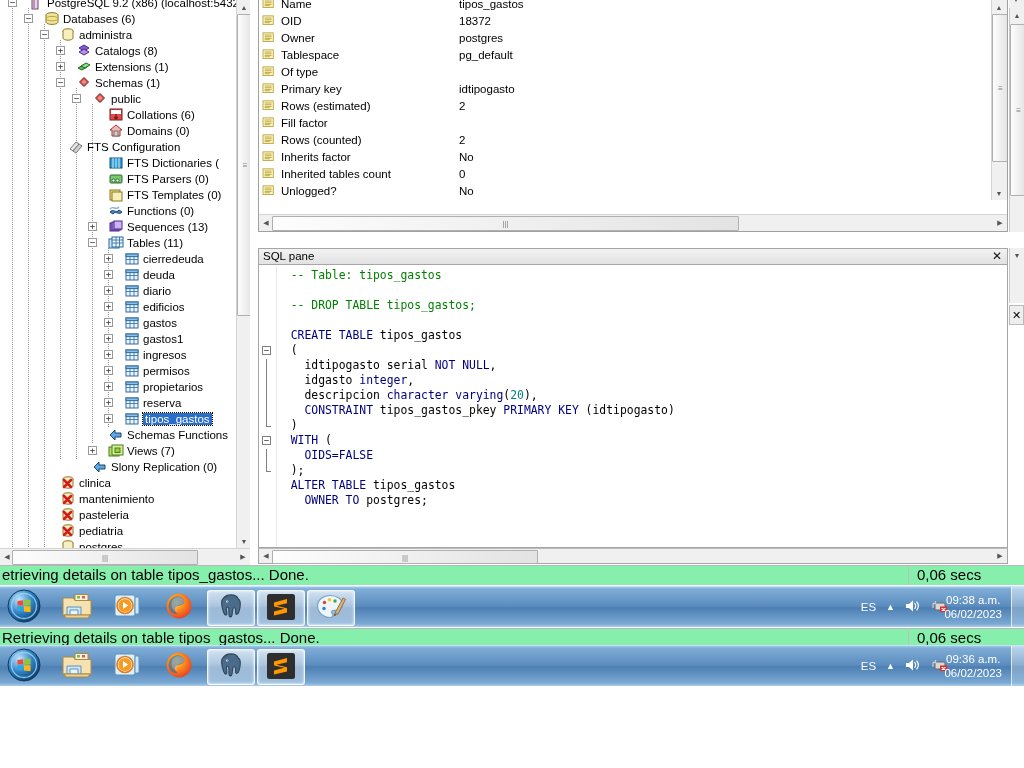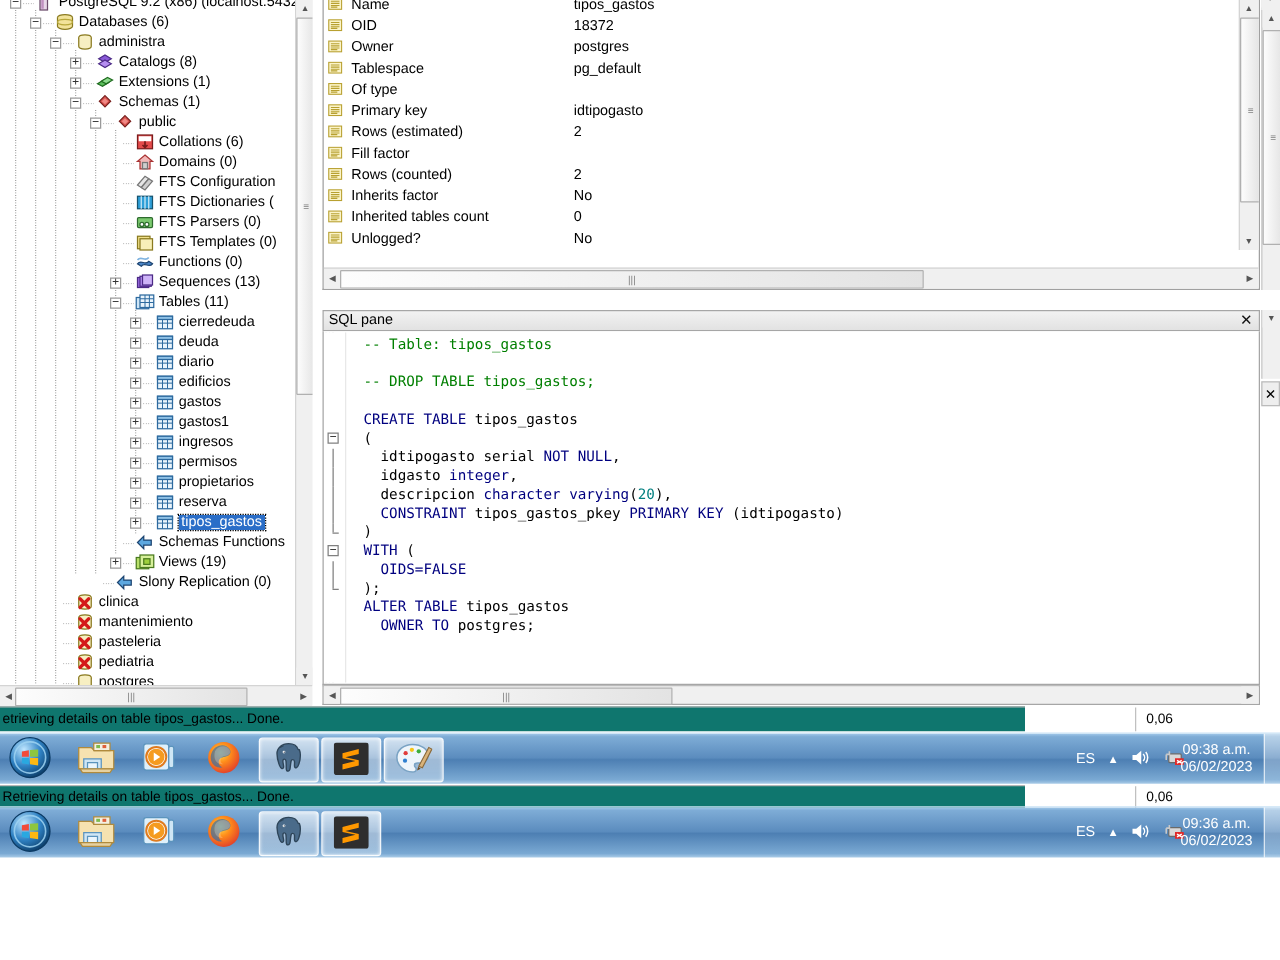--- a/index.html
+++ b/index.html
@@ -144,23 +144,23 @@
   }
   .foldline {
     position: absolute; left: 6px; width: 1px; background: #808080;
   }
   .foldend {
     position: absolute; left: 6px; width: 5px; height: 1px; background: #808080;
   }
 
   
   .statusbar {
-    position: absolute; left: 0; width: 820px; height: 19px;
-    background: #0f766e; border-top: 1px solid #b8b8b8;
-    font-size: 11px; line-height: 18px;
+    position: absolute; left: 0; width: 1024px; height: 19px;
+    background: #86efac; border-top: 1px solid #b8b8b8;
+    font-size: 15px; line-height: 18px;
   }
   .statusbar .st-text { position: absolute; left: 2px; top: 0; }
   .statusbar .st-secs {
     position: absolute; left: 908px; top: 0; padding-left: 8px;
     border-left: 1px solid #c0c0c0; height: 19px;
   }
 
   
   .taskbar {
     position: absolute; left: 0; width: 1024px; height: 40px;
@@ -241,21 +241,21 @@
             </svg></span><span class="tlabel">public</span></div>
         <div class="tnode" style="position: absolute; left: 0px; top: 106px; padding-left: 88px;"><span class="expander none"></span><span class="dots"></span><span class="ico"><svg width="16" height="14" viewBox="0 0 16 14">
               <rect x="2" y="1" width="12" height="11" fill="#e34b4b" stroke="#7a1c1c"></rect>
               <rect x="3" y="2" width="10" height="4" fill="#fff"></rect>
               <path d="M8 6v5M6 9l2 2 2-2" stroke="#7a1c1c" stroke-width="1.4" fill="none"></path>
             </svg></span><span class="tlabel">Collations (6)</span></div>
         <div class="tnode" style="position: absolute; left: 0px; top: 122px; padding-left: 88px;"><span class="expander none"></span><span class="dots"></span><span class="ico"><svg width="16" height="14" viewBox="0 0 16 14">
               <path d="M8 1l6 5h-2v6H4V6H2z" fill="#f2b8b8" stroke="#a33"></path>
               <rect x="6" y="7" width="4" height="5" fill="#cfcfcf" stroke="#777"></rect>
             </svg></span><span class="tlabel">Domains (0)</span></div>
-        <div class="tnode" style="position: absolute; left: 0px; top: 138px; padding-left: 88px;"><span class="expander none"></span><span class="dots"></span><span class="ico"><svg width="16" height="14" viewBox="0 0 16 14">
+        <div class="tnode" style="position: absolute; left: 0px; top: 138px; padding-left: 48px;"><span class="expander none"></span><span class="dots"></span><span class="ico"><svg width="16" height="14" viewBox="0 0 16 14">
               <path d="M2 9l6-7 3 2-6 7z" fill="#e6e6e6" stroke="#777"></path>
               <path d="M5 11l6-7 3 2-6 7z" fill="#cfcfcf" stroke="#777"></path>
             </svg></span><span class="tlabel">FTS Configuration</span></div>
         <div class="tnode" style="position: absolute; left: 0px; top: 154px; padding-left: 88px;"><span class="expander none"></span><span class="dots"></span><span class="ico"><svg width="16" height="14" viewBox="0 0 16 14">
               <rect x="2" y="2" width="12" height="10" fill="#2e9fd8" stroke="#15536f"></rect>
               <path d="M5 2v10M8 2v10M11 2v10" stroke="#cfeaf7"></path>
             </svg></span><span class="tlabel">FTS Dictionaries (</span></div>
         <div class="tnode" style="position: absolute; left: 0px; top: 170px; padding-left: 88px;"><span class="expander none"></span><span class="dots"></span><span class="ico"><svg width="16" height="14" viewBox="0 0 16 14">
               <rect x="2" y="3" width="12" height="8" rx="1" fill="#7bc96f" stroke="#2e6b2e"></rect>
               <circle cx="5.5" cy="8.5" r="1.6" fill="#fff" stroke="#2e6b2e"></circle>
@@ -334,21 +334,21 @@
               <rect x="2" y="2" width="12" height="2.6" fill="#8fc1e6" stroke="#2d6a9f"></rect>
               <path d="M6 4.6v7.4M10 4.6v7.4M2 7.5h12" stroke="#2d6a9f" stroke-width=".8"></path>
             </svg></span><span class="tlabel">tipos_gastos</span></div>
         <div class="tnode" style="position: absolute; left: 0px; top: 426px; padding-left: 88px;"><span class="expander none"></span><span class="dots"></span><span class="ico"><svg width="16" height="14" viewBox="0 0 16 14">
               <path d="M2 7l5-5v3h6v4H7v3z" fill="#5da8e0" stroke="#1d4470"></path>
             </svg></span><span class="tlabel">Schemas Functions</span></div>
         <div class="tnode" style="position: absolute; left: 0px; top: 442px; padding-left: 88px;"><span class="expander">+</span><span class="dots"></span><span class="ico"><svg width="16" height="14" viewBox="0 0 16 14">
               <rect x="1" y="3" width="10" height="9" fill="#b8e06a" stroke="#4a7a1e"></rect>
               <rect x="4" y="1" width="11" height="10" fill="#d7f09a" stroke="#4a7a1e"></rect>
               <rect x="7" y="4" width="5" height="4.5" fill="#9ed03c" stroke="#4a7a1e"></rect>
-            </svg></span><span class="tlabel">Views (19)</span></div>
+            </svg></span><span class="tlabel">Views (7)</span></div>
         <div class="tnode" style="position: absolute; left: 0px; top: 458px; padding-left: 72px;"><span class="expander none"></span><span class="dots"></span><span class="ico"><svg width="16" height="14" viewBox="0 0 16 14">
               <path d="M2 7l5-5v3h6v4H7v3z" fill="#5da8e0" stroke="#1d4470"></path>
             </svg></span><span class="tlabel">Slony Replication (0)</span></div>
         <div class="tnode" style="position: absolute; left: 0px; top: 474px; padding-left: 40px;"><span class="expander none"></span><span class="dots"></span><span class="ico"><svg width="16" height="14" viewBox="0 0 16 14">
               <ellipse cx="8" cy="3" rx="5" ry="2.2" fill="#f7efc2" stroke="#8a7a20"></ellipse>
               <path d="M3 3v7c0 1.2 2.2 2.2 5 2.2s5-1 5-2.2V3" fill="#f7efc2" stroke="#8a7a20"></path>
               <path d="M4 4l7 7M11 4l-7 7" stroke="#d41a1a" stroke-width="2.6" stroke-linecap="round"></path>
             </svg></span><span class="tlabel">clinica</span></div>
         <div class="tnode" style="position: absolute; left: 0px; top: 490px; padding-left: 40px;"><span class="expander none"></span><span class="dots"></span><span class="ico"><svg width="16" height="14" viewBox="0 0 16 14">
               <ellipse cx="8" cy="3" rx="5" ry="2.2" fill="#f7efc2" stroke="#8a7a20"></ellipse>

